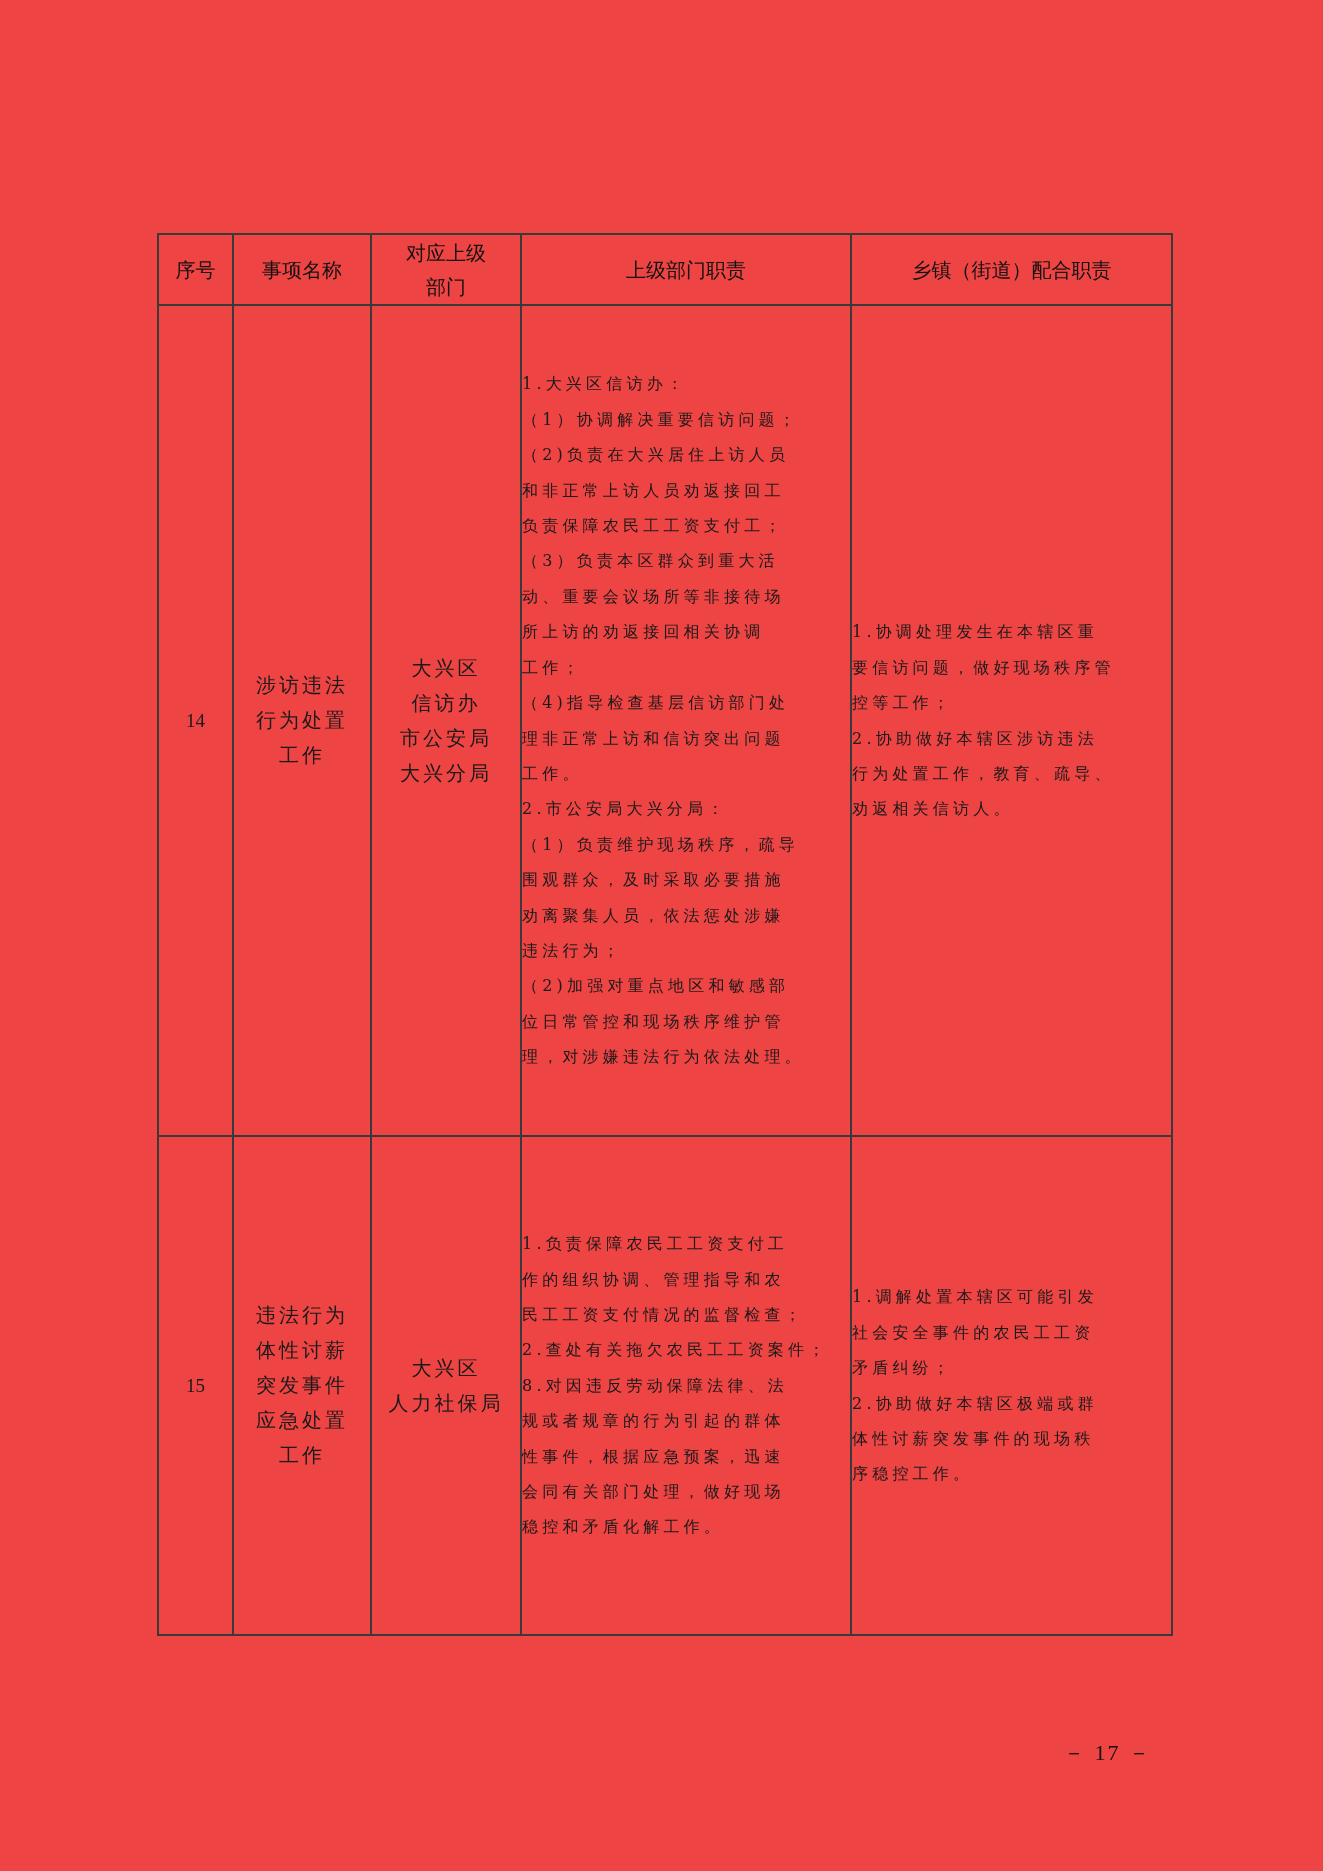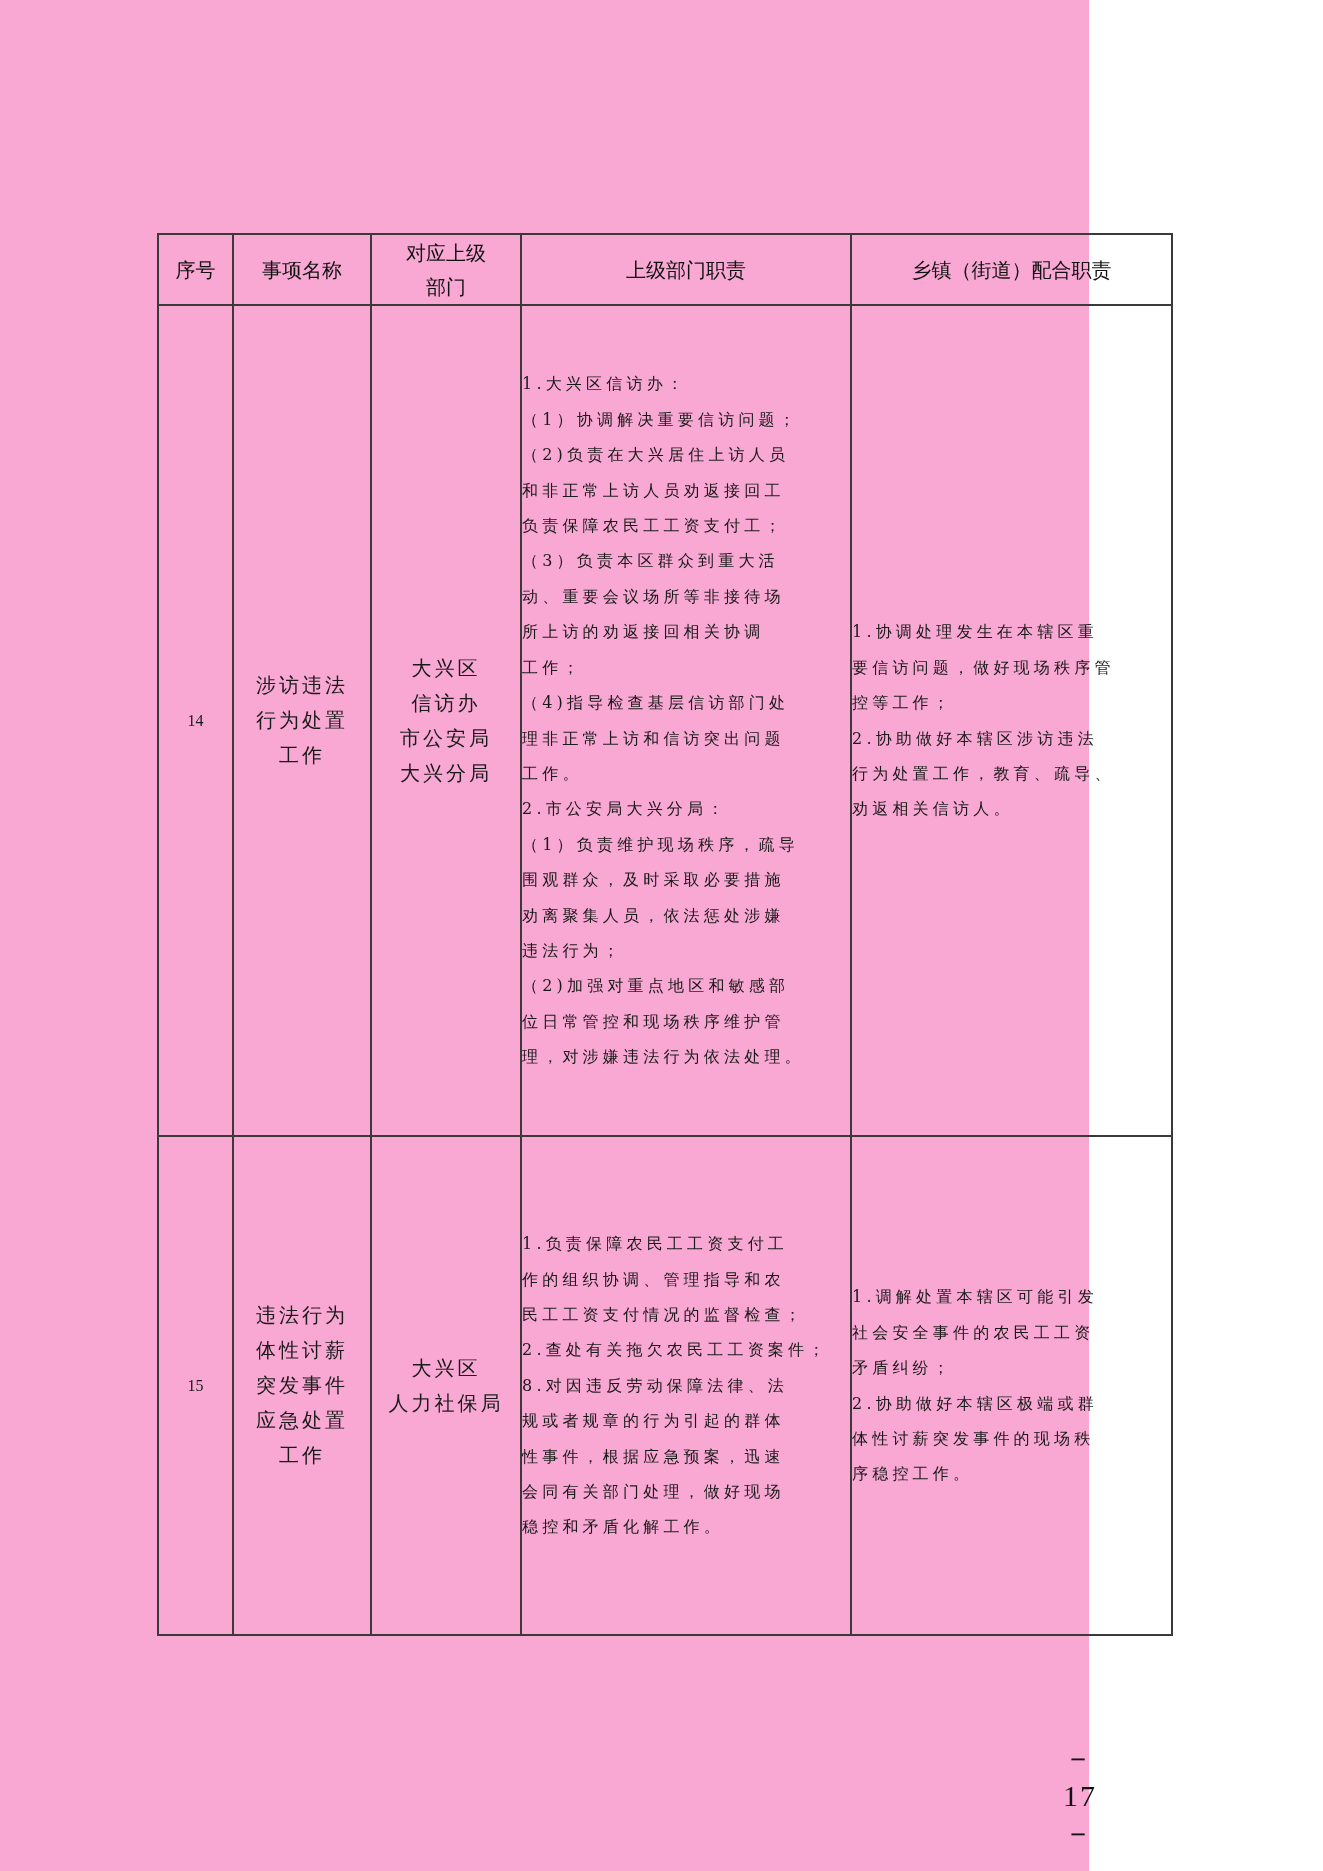--- a/index.html
+++ b/index.html
@@ -1,40 +1,40 @@
 <!DOCTYPE html>
 <html><head>
 <meta charset="utf-8">
 <style>
   html, body { margin: 0; padding: 0; background: #ffffff; }
   body { width: 1323px; height: 1871px; position: relative; overflow: hidden;
          font-family: "DejaVu Serif", "Liberation Serif", serif; color: #1a1a1a; }
-  .page { position: absolute; left: 0; top: 0; width: 1089px; height: 1871px; background: #f9a8d4; }
+  .page { position: absolute; left: 0; top: 0; width: 1323px; height: 1871px; background: #ef4444; }
   table.duty {
     position: absolute; left: 157px; top: 233px;
     width: 1014px; border-collapse: collapse; table-layout: fixed;
   }
   table.duty th, table.duty td {
     border: 2px solid #3a3a3a; padding: 0; vertical-align: middle;
   }
   table.duty th {
     height: 69px; font-family: "DejaVu Sans", "Liberation Sans", sans-serif;
     font-weight: normal; font-size: 20px; text-align: center; line-height: 34px;
     color: #111;
   }
   col.c1 { width: 75px; } col.c2 { width: 138px; } col.c3 { width: 150px; }
   col.c4 { width: 330px; } col.c5 { width: 321px; }
   tr.row14 td { height: 829px; }
   tr.row15 td { height: 497px; }
-  .num { text-align: center; font-size: 16px; font-family: "Liberation Serif", serif; }
+  .num { text-align: center; font-size: 19px; font-family: "Liberation Serif", serif; }
   .center-lines { text-align: center; font-size: 20px; line-height: 35px; letter-spacing: 3px; }
   .center-lines div { white-space: nowrap; }
   .para { padding: 0 12px 0 12px; font-size: 16px; line-height: 35.4px; letter-spacing: 4.2px; }
   .para div { white-space: nowrap; }
-  .page-num { position: absolute; left: 1063px; top: 1738px; font-size: 30px;
+  .page-num { position: absolute; left: 1063px; top: 1738px; font-size: 22px;
               font-family: "Liberation Serif", serif; letter-spacing: 2px; color: #111; }
 </style>
 </head>
 <body>
 
 <div class="page">
   <table class="duty">
     <colgroup>
       <col class="c1">
         <col class="c2">

